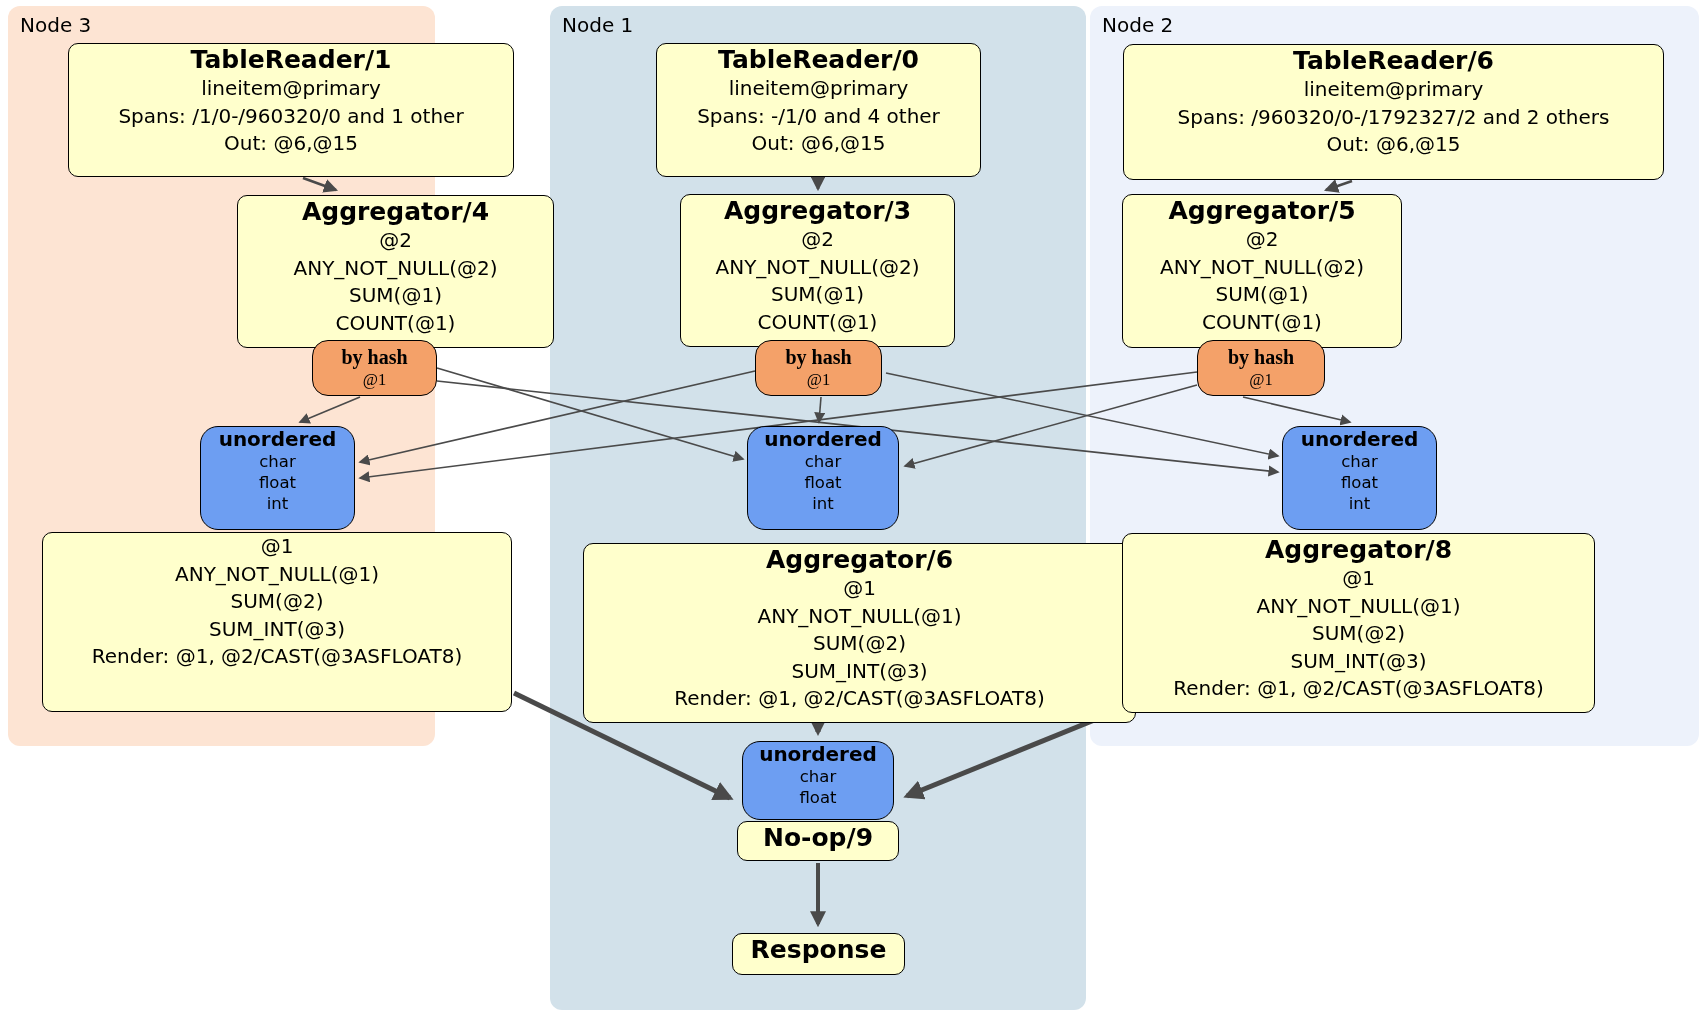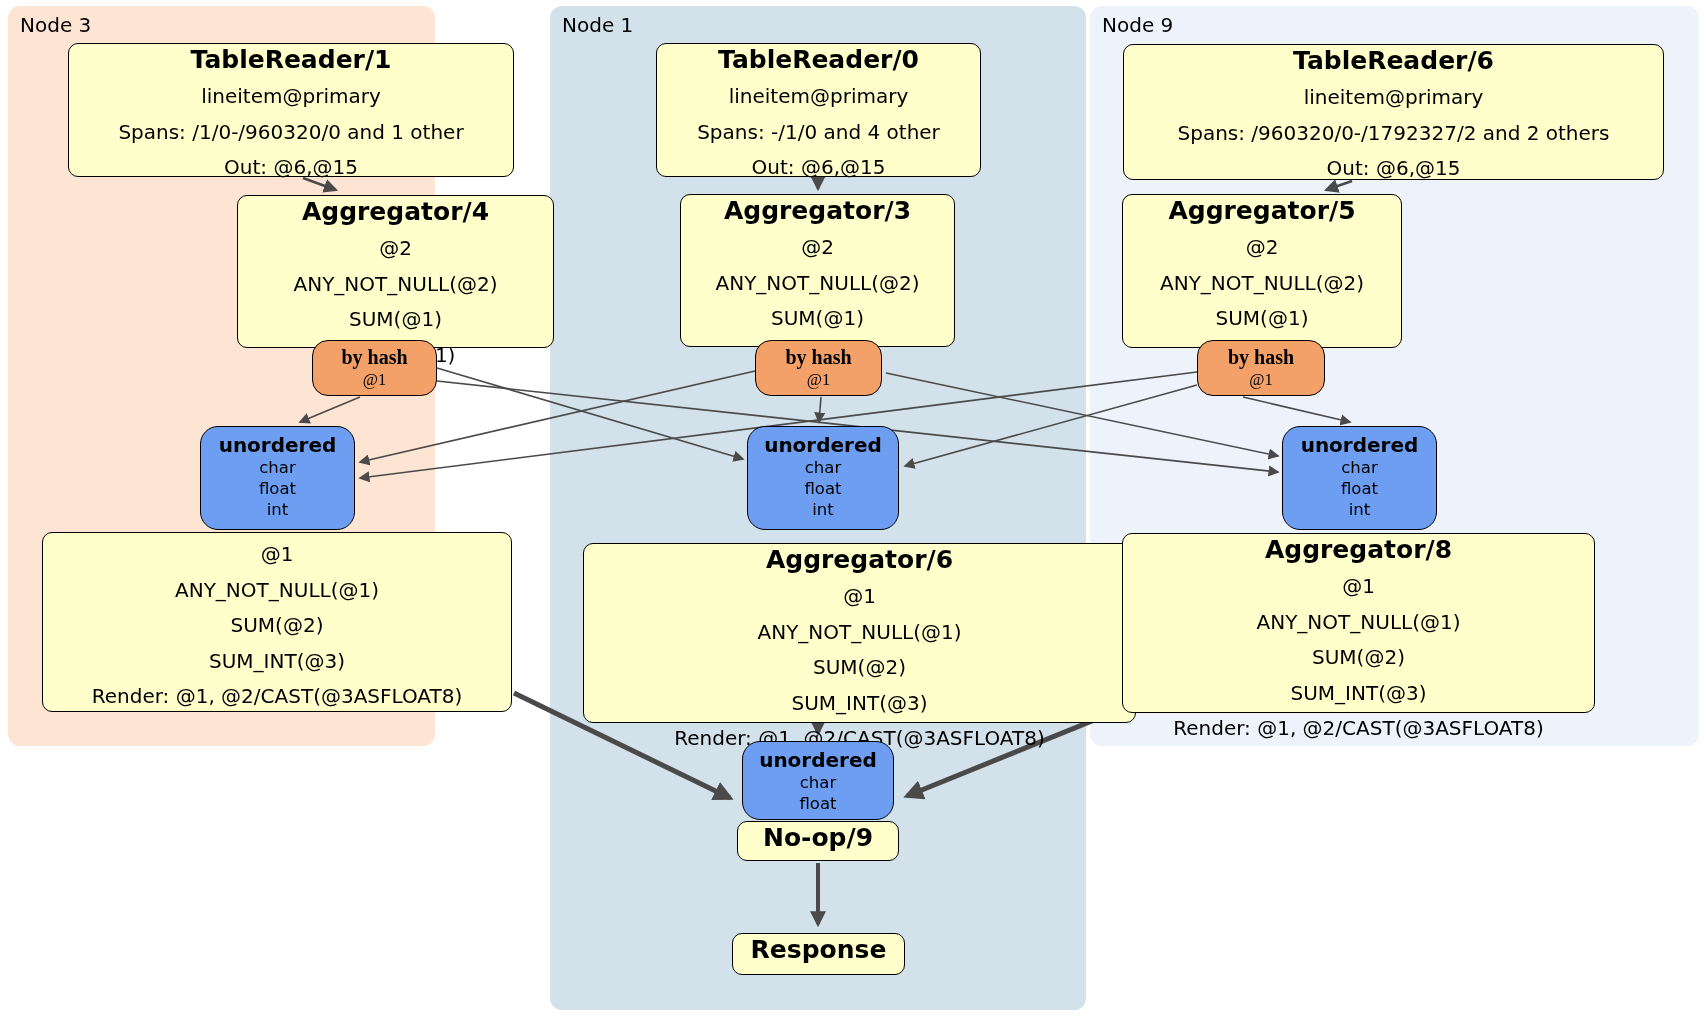--- a/index.html
+++ b/index.html
@@ -26,40 +26,40 @@
   #edges{position:absolute;left:0;top:0;z-index:2;}
   .node{
     position:absolute;
     box-sizing:border-box;
     text-align:center;
     border:1.6px solid #000;
     z-index:3;
   }
   .yellow{background:var(--box_yellow,#ffffcc);border-radius:10px;}
   .orange{background:var(--router_orange,#f4a169);border-radius:16px;z-index:5;padding-top:4px;font-family:Liberation Serif, serif;}
-  .blue{background:var(--sync_blue,#6d9ef2);border-radius:18px;z-index:4;padding-top:6px;}
+  .blue{background:var(--sync_blue,#6d9ef2);border-radius:18px;z-index:4;}
   .big .t{font-weight:bold;font-size:25px;line-height:31px;}
-  .big .ln{font-size:20px;line-height:27.5px;white-space:nowrap;margin-top:8px;}
+  .big .ln{font-size:20px;line-height:27.5px;white-space:nowrap;}
   .small .t{font-weight:bold;font-size:20px;line-height:24px;}
   .small .ln{font-size:16.5px;line-height:21px;}
   .solo .t{font-weight:bold;font-size:25px;line-height:32px;}
 </style>
 </head>
 <body>
 
 <div id="stage">
 
   <div class="panel panel-node3" style="left:8px;top:6px;width:427px;height:740px;">
     <div class="panel-label">Node 3</div>
   </div>
   <div class="panel panel-node1" style="left:550px;top:6px;width:536px;height:1004px;">
     <div class="panel-label">Node 1</div>
   </div>
   <div class="panel panel-node2" style="left:1090px;top:6px;width:609px;height:740px;">
-    <div class="panel-label">Node 9</div>
+    <div class="panel-label">Node 2</div>
   </div>
 
   <svg id="edges" width="1706" height="1016">
     <defs>
       <marker id="ah-s" viewBox="0 0 10 10" refX="8.5" refY="5" markerWidth="7" markerHeight="7" orient="auto">
         <path d="M0,0 L10,5 L0,10 z" fill="#4a4a4a"></path>
       </marker>
       <marker id="ah-m" viewBox="0 0 10 10" refX="8.5" refY="5" markerWidth="5.5" markerHeight="5.5" orient="auto">
         <path d="M0,0 L10,5 L0,10 z" fill="#4a4a4a"></path>
       </marker>

